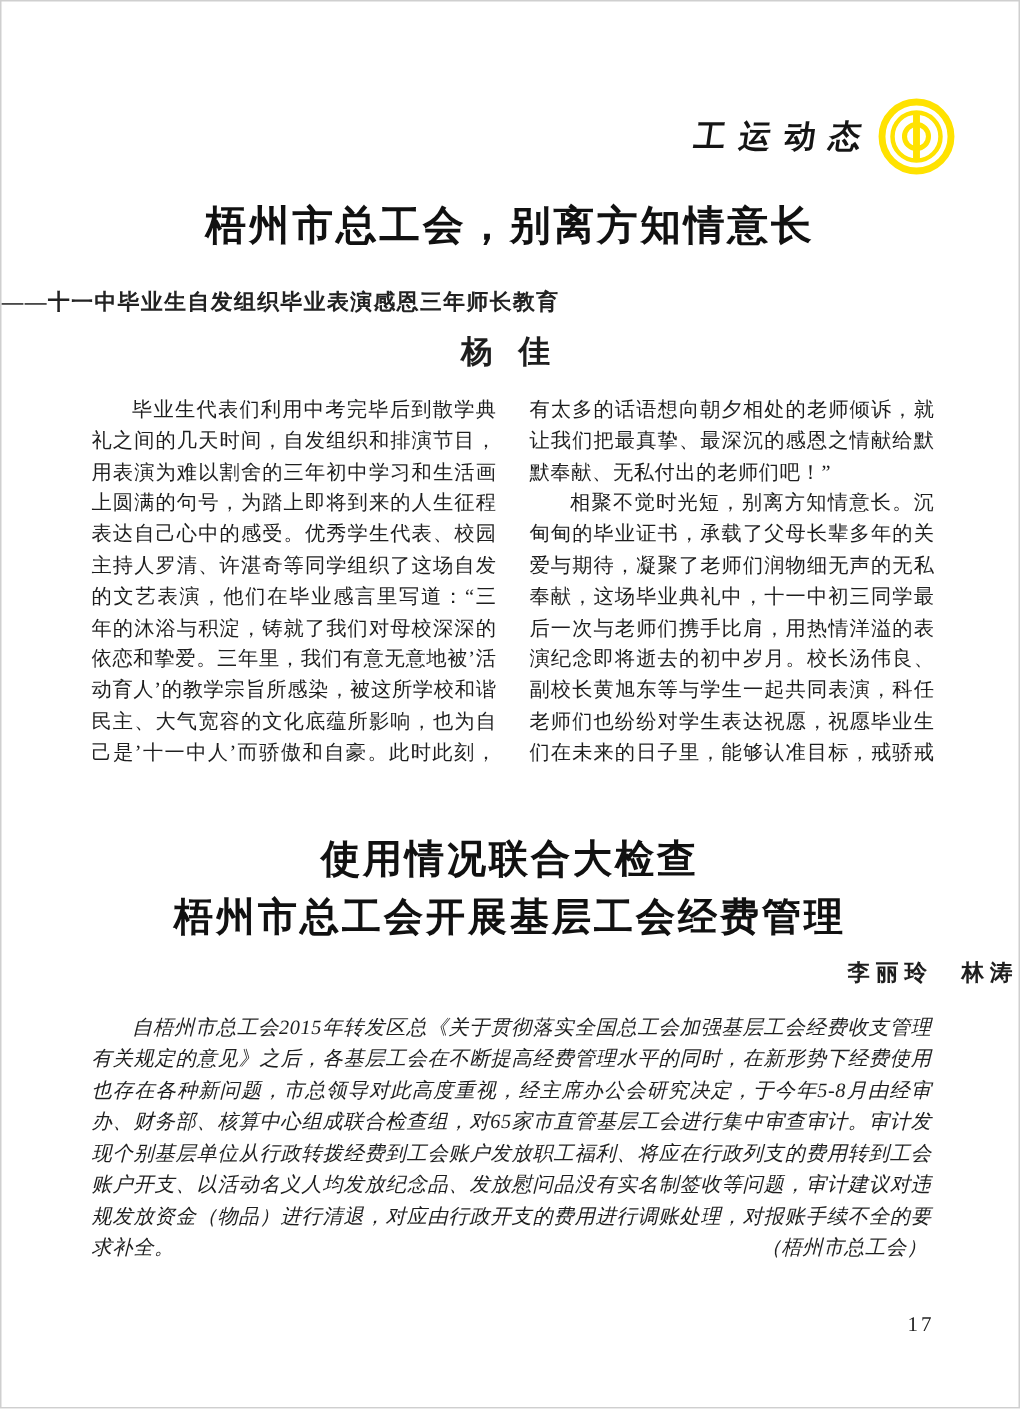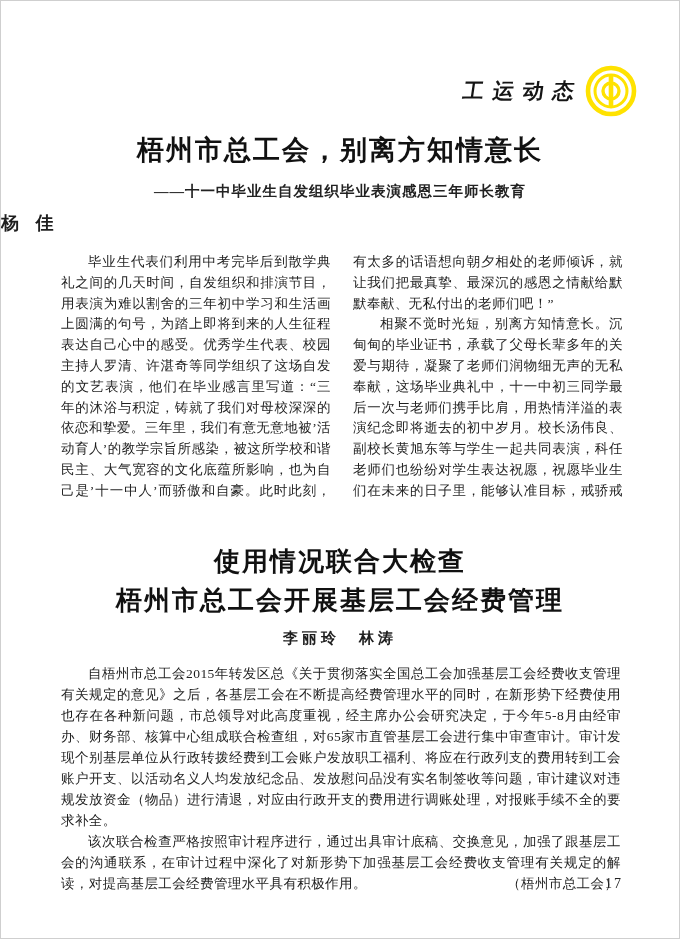--- a/index.html
+++ b/index.html
@@ -37,32 +37,31 @@
   .a1-title {
     margin-top: 15px;
     text-align: center;
     font-size: 27px;
     font-weight: bold;
     letter-spacing: 2px;
     line-height: 36px;
     color: #111;
   }
   .a1-subtitle {
-    margin-top: 13px;
-    text-align: center;
+    margin-top: 24px;
     font-size: 14.5px;
     font-weight: bold;
     letter-spacing: 1px;
     line-height: 20px;
     color: #222;
   }
   .a1-author {
     margin-top: 12px;
-    text-align: left;
-    font-size: 18px;
+    text-align: center;
+    font-size: 21px;
     font-weight: bold;
     letter-spacing: 6px;
     line-height: 21px;
   }
   
   .a1-body {
     margin: 18px 56px 0 60px;
     height: 256px;
     column-count: 2;
     column-gap: 22px;
@@ -78,34 +77,34 @@
     margin-top: 34px;
     text-align: center;
     font-size: 26px;
     font-weight: bold;
     letter-spacing: 2px;
     line-height: 39px;
     color: #111;
   }
   .a2-authors {
     margin-top: 8px;
-    text-align: center;
+    text-align: right;
     font-size: 15px;
     font-weight: bold;
     letter-spacing: 4px;
     line-height: 21px;
   }
   .a2-body {
     margin: 14px 58px 0 60px;
     font-size: 13.5px;
     line-height: 21px;
     text-align: justify;
     letter-spacing: 0.4px;
   }
-  .a2-body p { margin: 0; text-indent: 2em; }
+  .a2-body p { margin: 0; text-indent: 2em; font-style: italic; }
   .a2-attrib {
     text-indent: 0 !important;
     text-align: right;
     margin-top: -21px !important;
     padding-right: 0.2em;
   }
   
   .page-number {
     position: absolute;
     right: 56px;
@@ -144,20 +143,19 @@
   </div>
 
   <div>
     <div class="a2-title">
       <div>使用情况联合大检查</div>
       <div>梧州市总工会开展基层工会经费管理</div>
     </div>
     <div class="a2-authors">李丽玲　林涛</div>
     <div class="a2-body">
       <p>自梧州市总工会2015年转发区总《关于贯彻落实全国总工会加强基层工会经费收支管理有关规定的意见》之后，各基层工会在不断提高经费管理水平的同时，在新形势下经费使用也存在各种新问题，市总领导对此高度重视，经主席办公会研究决定，于今年5-8月由经审办、财务部、核算中心组成联合检查组，对65家市直管基层工会进行集中审查审计。审计发现个别基层单位从行政转拨经费到工会账户发放职工福利、将应在行政列支的费用转到工会账户开支、以活动名义人均发放纪念品、发放慰问品没有实名制签收等问题，审计建议对违规发放资金（物品）进行清退，对应由行政开支的费用进行调账处理，对报账手续不全的要求补全。</p>
-      <p>该次联合检查严格按照审计程序进行，通过出具审计底稿、交换意见，加强了跟基层工会的沟通联系，在审计过程中深化了对新形势下加强基层工会经费收支管理有关规定的解读，对提高基层工会经费管理水平具有积极作用。</p>
       <p class="a2-attrib">（梧州市总工会）</p>
     </div>
   </div>
 
   <div class="page-number">17</div>
 
 </div>
 
 </body></html>

